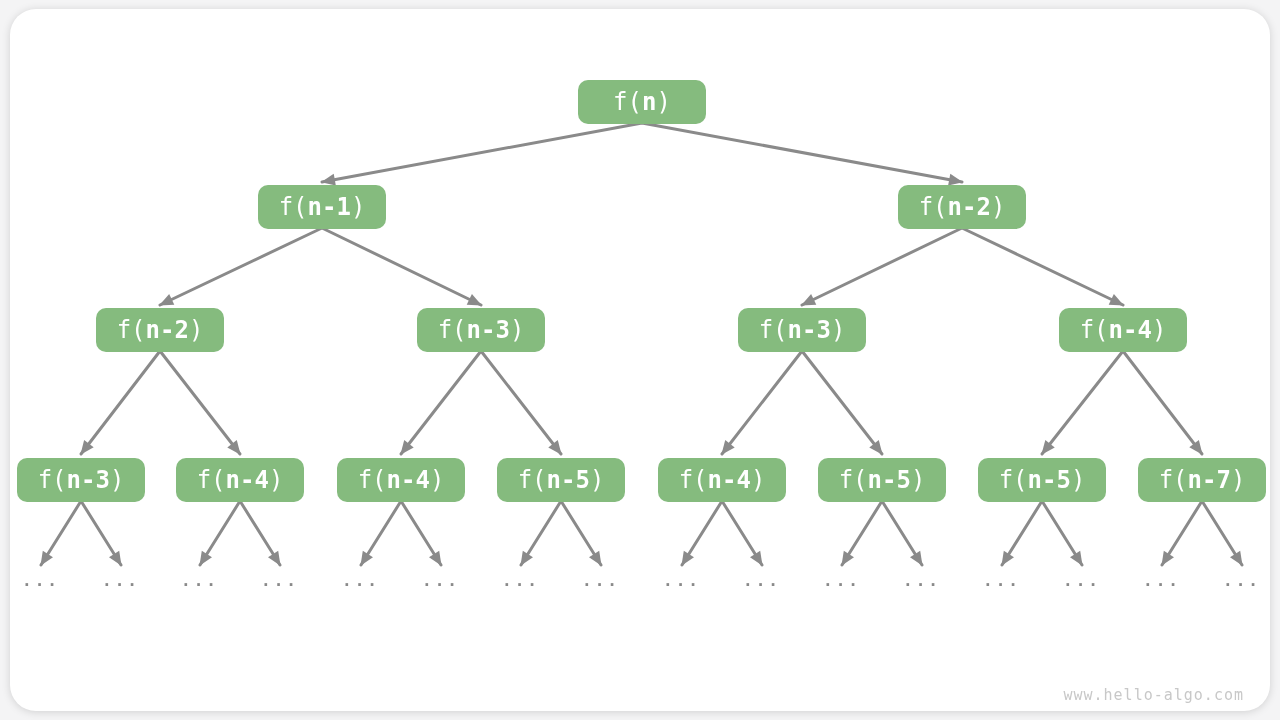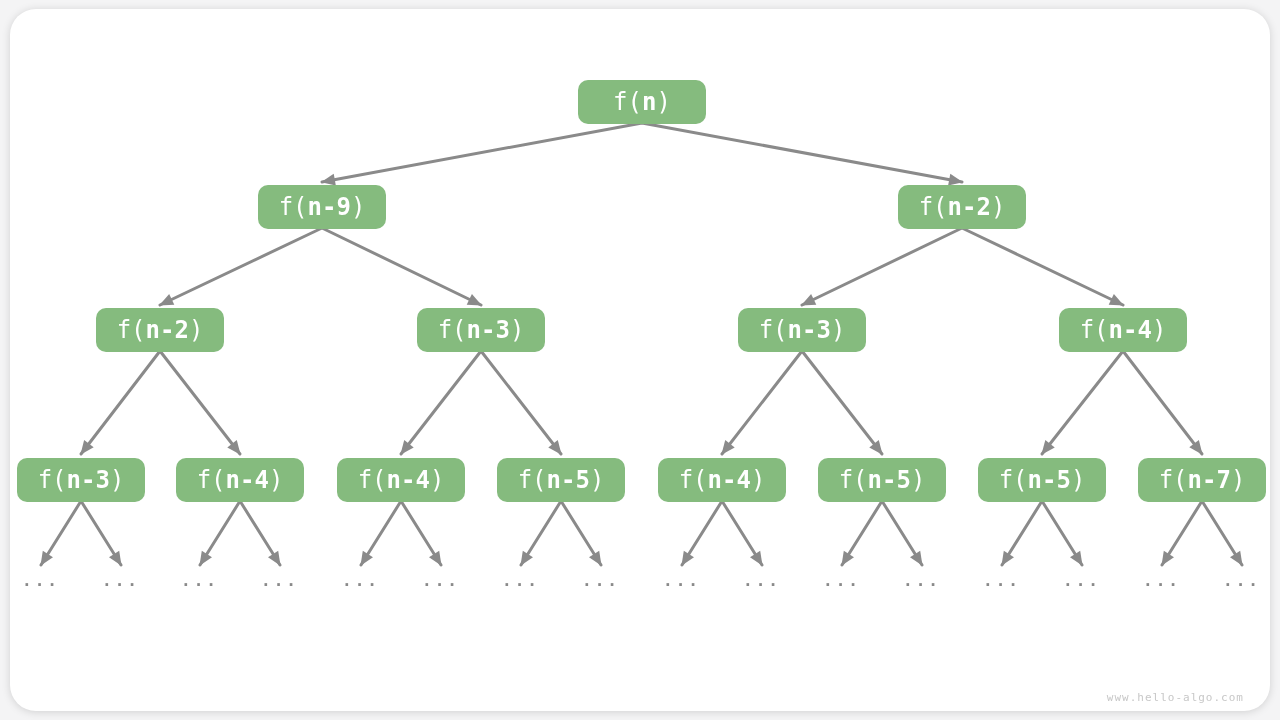--- a/index.html
+++ b/index.html
@@ -39,21 +39,21 @@
   .dots {
     position: absolute; top: 566px;
     width: 48px; height: 30px; line-height: 30px;
     text-align: center;
     color: var(--arrow-gray, #8a8a8a);
     font-size: 16px; font-weight: bold; letter-spacing: 3px;
   }
   .watermark {
     position: absolute; right: 36px; bottom: 16px;
     color: var(--watermark-gray, #c8c8c8);
-    font-size: 11px; letter-spacing: 1px;
+    font-size: 15px; letter-spacing: 1px;
   }
 </style>
 </head>
 <body>
 
 <div class="stage">
   <div class="card"></div>
 
   <div class="layer">
 
@@ -100,21 +100,21 @@
     </svg>
 
     <div class="node" style="left:578px;top:80px">
         <span>f(</span>
         <span class="b">n</span>
         <span>)</span>
       </div>
 
     <div class="node" style="left:258px;top:185px">
         <span>f(</span>
-        <span class="b">n-9</span>
+        <span class="b">n-1</span>
         <span>)</span>
       </div>
     <div class="node" style="left:898px;top:185px">
         <span>f(</span>
         <span class="b">n-2</span>
         <span>)</span>
       </div>
 
     <div class="node" style="left:96px;top:308px">
         <span>f(</span>

